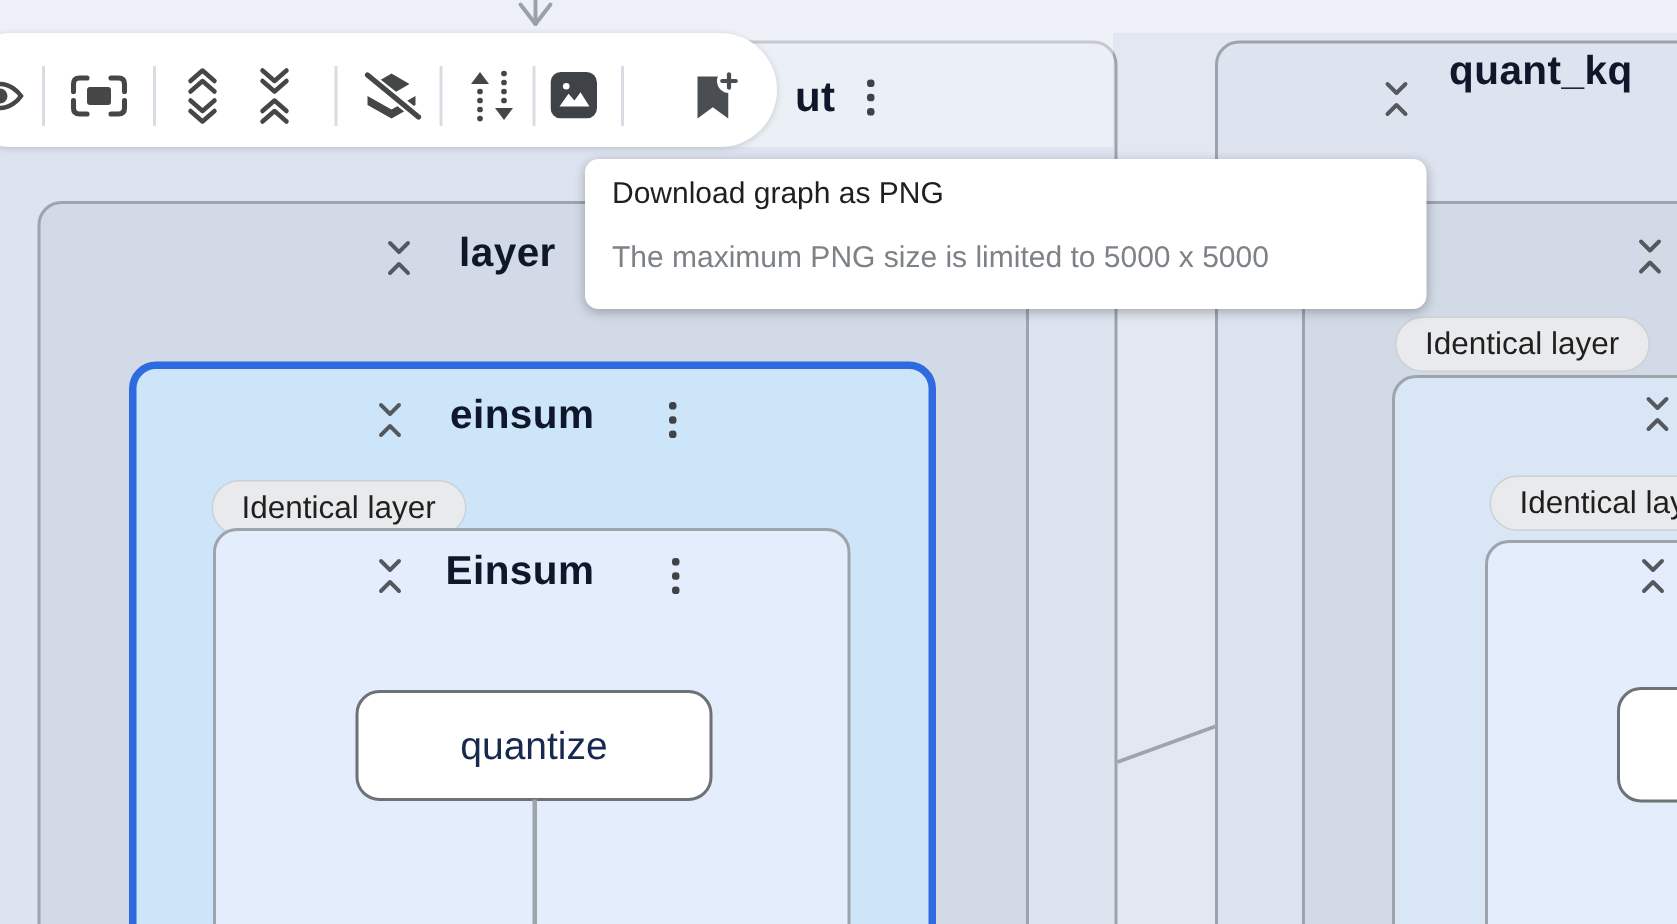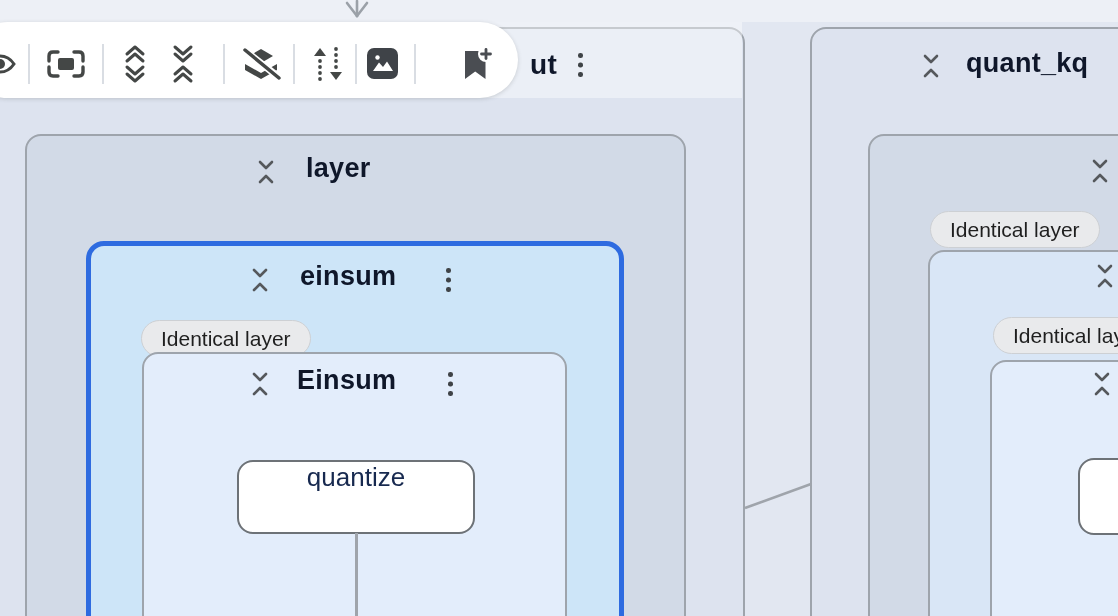--- a/index.html
+++ b/index.html
@@ -3,21 +3,21 @@
 <meta charset="utf-8">
 <style>
   html,body{margin:0;padding:0;background:#e2e7f1;}
   #stage{position:relative;width:1118px;height:616px;overflow:hidden;
          background:#e2e7f1;font-family:"Liberation Sans",sans-serif;}
   .abs{position:absolute;}
   
   .gnode{position:absolute;border:2.5px solid #9ea4ac;border-radius:16px;box-sizing:border-box;}
   .ntitle{position:absolute;font-weight:700;font-size:27px;color:#0f172a;letter-spacing:.3px;white-space:nowrap;}
   .opbox{position:absolute;background:#fff;border:2.5px solid #6d7277;border-radius:16px;box-sizing:border-box;
-         display:flex;justify-content:center;font-size:26px;font-weight:500;color:#17294f;}
+         display:flex;align-items:center;justify-content:center;font-size:26px;font-weight:500;color:#17294f;}
   .badge{position:absolute;height:37px;background:#e9eaec;border:1px solid #cdd0d4;border-radius:19px;
          display:flex;align-items:center;padding:0 19px;font-size:21px;color:#1f1f1f;white-space:nowrap;box-sizing:border-box;}
   .edge{position:absolute;background:#9fa4ab;}
   .kebab{position:absolute;width:5px;height:26px;}
   .kebab i{position:absolute;left:0;top:1px;width:4.5px;height:4.5px;border-radius:50%;background:#3f4347;
            box-shadow:0 9.5px 0 #3f4347,0 19px 0 #3f4347;}
   .cicon{position:absolute;width:20px;height:28px;}
   
   #toolbar-backdrop{left:0;top:22px;width:742px;height:76px;background:rgba(255,255,255,.42);}
   #top-strip{left:0;top:0;width:1118px;height:22px;background:rgba(255,255,255,.38);}
@@ -89,21 +89,21 @@
 
   <div class="gnode" style="left:810px;top:27px;width:420px;height:680px;background:#dde3ef;"></div>
   <span class="cicon" style="left:921px;top:52px;">
     <svg width="20" height="28" viewBox="0 0 20 28">
         <g fill="none" stroke="#55585c" stroke-width="2.6" stroke-linecap="round" stroke-linejoin="round">
           <path d="M4 4 L10 10 L16 4"></path>
           <path d="M4 24 L10 18 L16 24"></path>
         </g>
       </svg>
   </span>
-  <div class="ntitle" style="left:966px;top:48px;">quant_kq</div>
+  <div class="ntitle" style="left:966px;top:32px;">quant_kq</div>
 
   <div class="gnode" style="left:868px;top:134px;width:420px;height:560px;background:#d2dae7;"></div>
   <span class="cicon" style="left:1090px;top:157px;">
     <svg width="20" height="28" viewBox="0 0 20 28">
         <g fill="none" stroke="#55585c" stroke-width="2.6" stroke-linecap="round" stroke-linejoin="round">
           <path d="M4 4 L10 10 L16 4"></path>
           <path d="M4 24 L10 18 L16 24"></path>
         </g>
       </svg>
   </span>
@@ -243,14 +243,18 @@
     <svg width="38" height="36" viewBox="0 0 38 36">
         <path d="M7 5 H25 a2.5 2.5 0 0 1 2.5 2.5 V33 L17.2 25.5 L7 33 Z" fill="#4a4d52"></path>
         <circle cx="28" cy="8" r="8" fill="#fff"></circle>
         <g stroke="#4a4d52" stroke-width="2.8" stroke-linecap="round">
           <line x1="28" y1="3.5" x2="28" y2="12.5"></line>
           <line x1="23.5" y1="8" x2="32.5" y2="8"></line>
         </g>
       </svg>
   </span>
 
+  <div class="abs" id="tooltip">
+    <div class="tt-title">Download graph as PNG</div>
+    <div class="tt-sub">The maximum PNG size is limited to 5000 x 5000</div>
+  </div>
 
 </div>
 
 </body></html>

